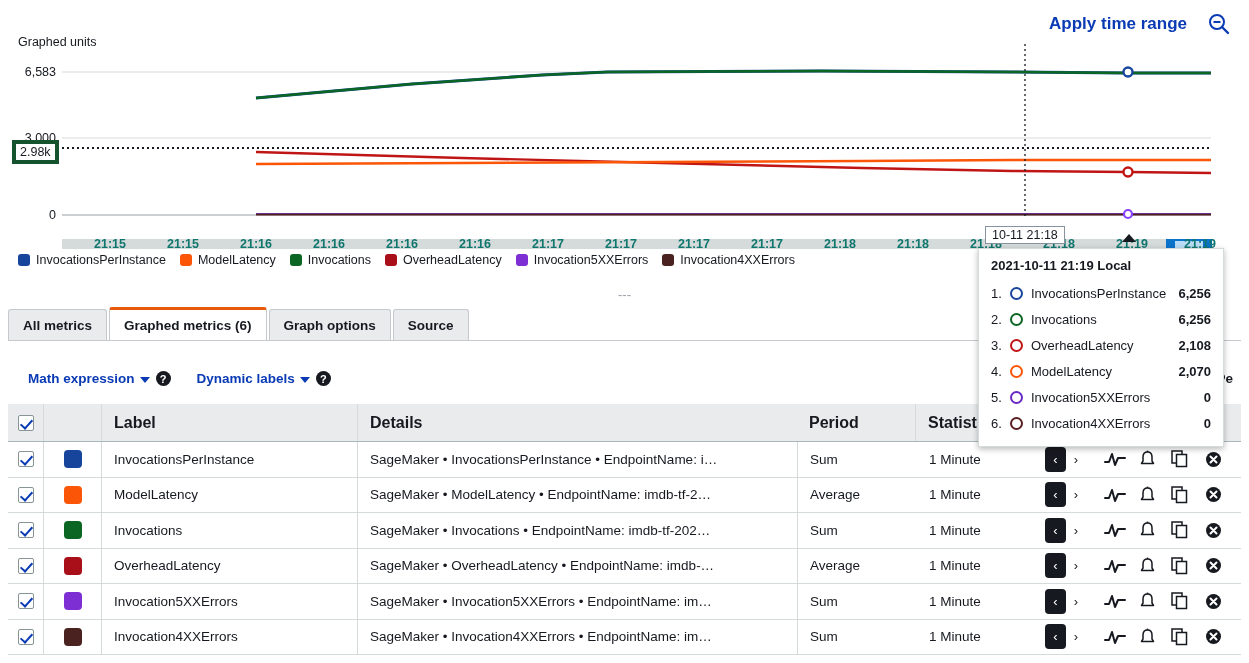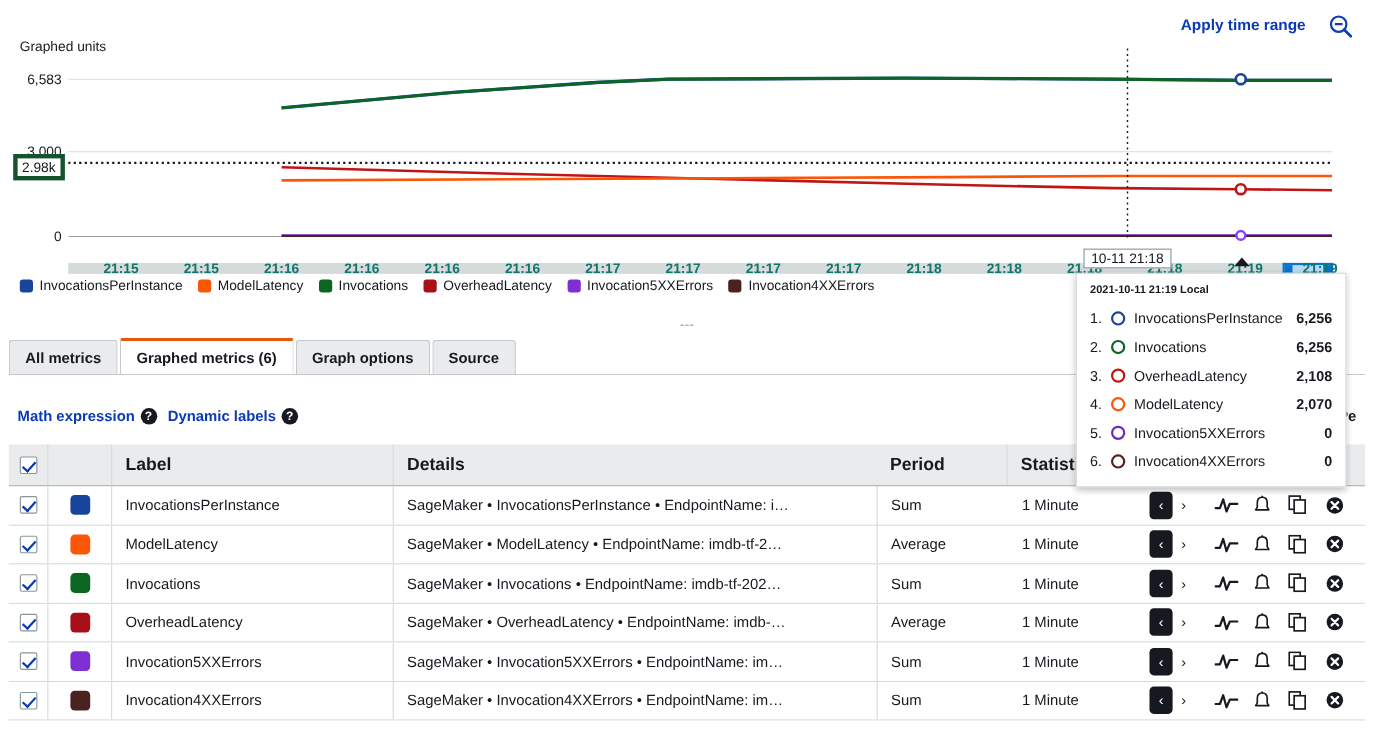--- a/index.html
+++ b/index.html
@@ -13,21 +13,21 @@
     overflow: hidden;
     position: relative;
   }
 
   
   .topbar {
     position: absolute; top: 0; left: 0; width: 1249px; height: 40px;
   }
   .apply-time-range {
     position: absolute; right: 62px; top: 14px;
-    color: #0a3ab4; font-weight: bold; font-size: 14px;
+    color: #0a3ab4; font-weight: bold; font-size: 17px;
     cursor: pointer; white-space: nowrap;
   }
   .zoom-out-icon {
     position: absolute; right: 18px; top: 12px;
     width: 24px; height: 24px; cursor: pointer;
   }
 
   
   .chart-wrap {
     position: absolute; top: 32px; left: 0; width: 1249px; height: 210px;
@@ -115,21 +115,21 @@
   .tabs-underline {
     position: absolute; top: 340px; left: 8px; width: 1233px; height: 1px;
     background: #c5c9ce;
   }
 
   
   .toolbar {
     position: absolute; top: 341px; left: 8px; width: 1233px; height: 40px;
     background: #ffffff;
   }
-  .tb-left { position: absolute; left: 8px; top: 30px; display: flex; align-items: center; gap: 10px; }
+  .tb-left { position: absolute; left: 20px; top: 30px; display: flex; align-items: center; gap: 26px; }
   .tb-link {
     display: flex; align-items: center; gap: 5px;
     color: #0a3ab4; font-weight: bold; font-size: 13.5px; cursor: pointer;
   }
   .caret-down {
     width: 0; height: 0; border-left: 5px solid transparent;
     border-right: 5px solid transparent; border-top: 6px solid #0a3ab4;
     margin-top: 2px;
   }
   .help-icon {
@@ -188,21 +188,21 @@
   .act { width: 33px; display: flex; align-items: center; justify-content: center; cursor: pointer; }
   .act.first { margin-left: 12px; }
 
   
   .tooltip {
     position: absolute; left: 978px; top: 248px; width: 246px;
     background: #ffffff; border: 1px solid #d5dbdb;
     box-shadow: 0 2px 6px rgba(0,0,0,.28);
     padding: 9px 12px 10px 12px; z-index: 40;
   }
-  .tt-title { font-weight: bold; font-size: 10px; margin-bottom: 7px; }
+  .tt-title { font-weight: bold; font-size: 13px; margin-bottom: 7px; }
   .tt-row { display: flex; align-items: center; height: 26px; font-size: 13px; }
   .tt-idx { width: 19px; color: #16191f; }
   .tt-ring { width: 13px; height: 13px; border-radius: 50%; border: 2.5px solid #000; margin-right: 8px; }
   .tt-name { flex: 1; white-space: nowrap; overflow: hidden; }
   .tt-val { font-weight: bold; text-align: left; }
 </style>
 </head>
 <body>
 
 <div class="topbar">

